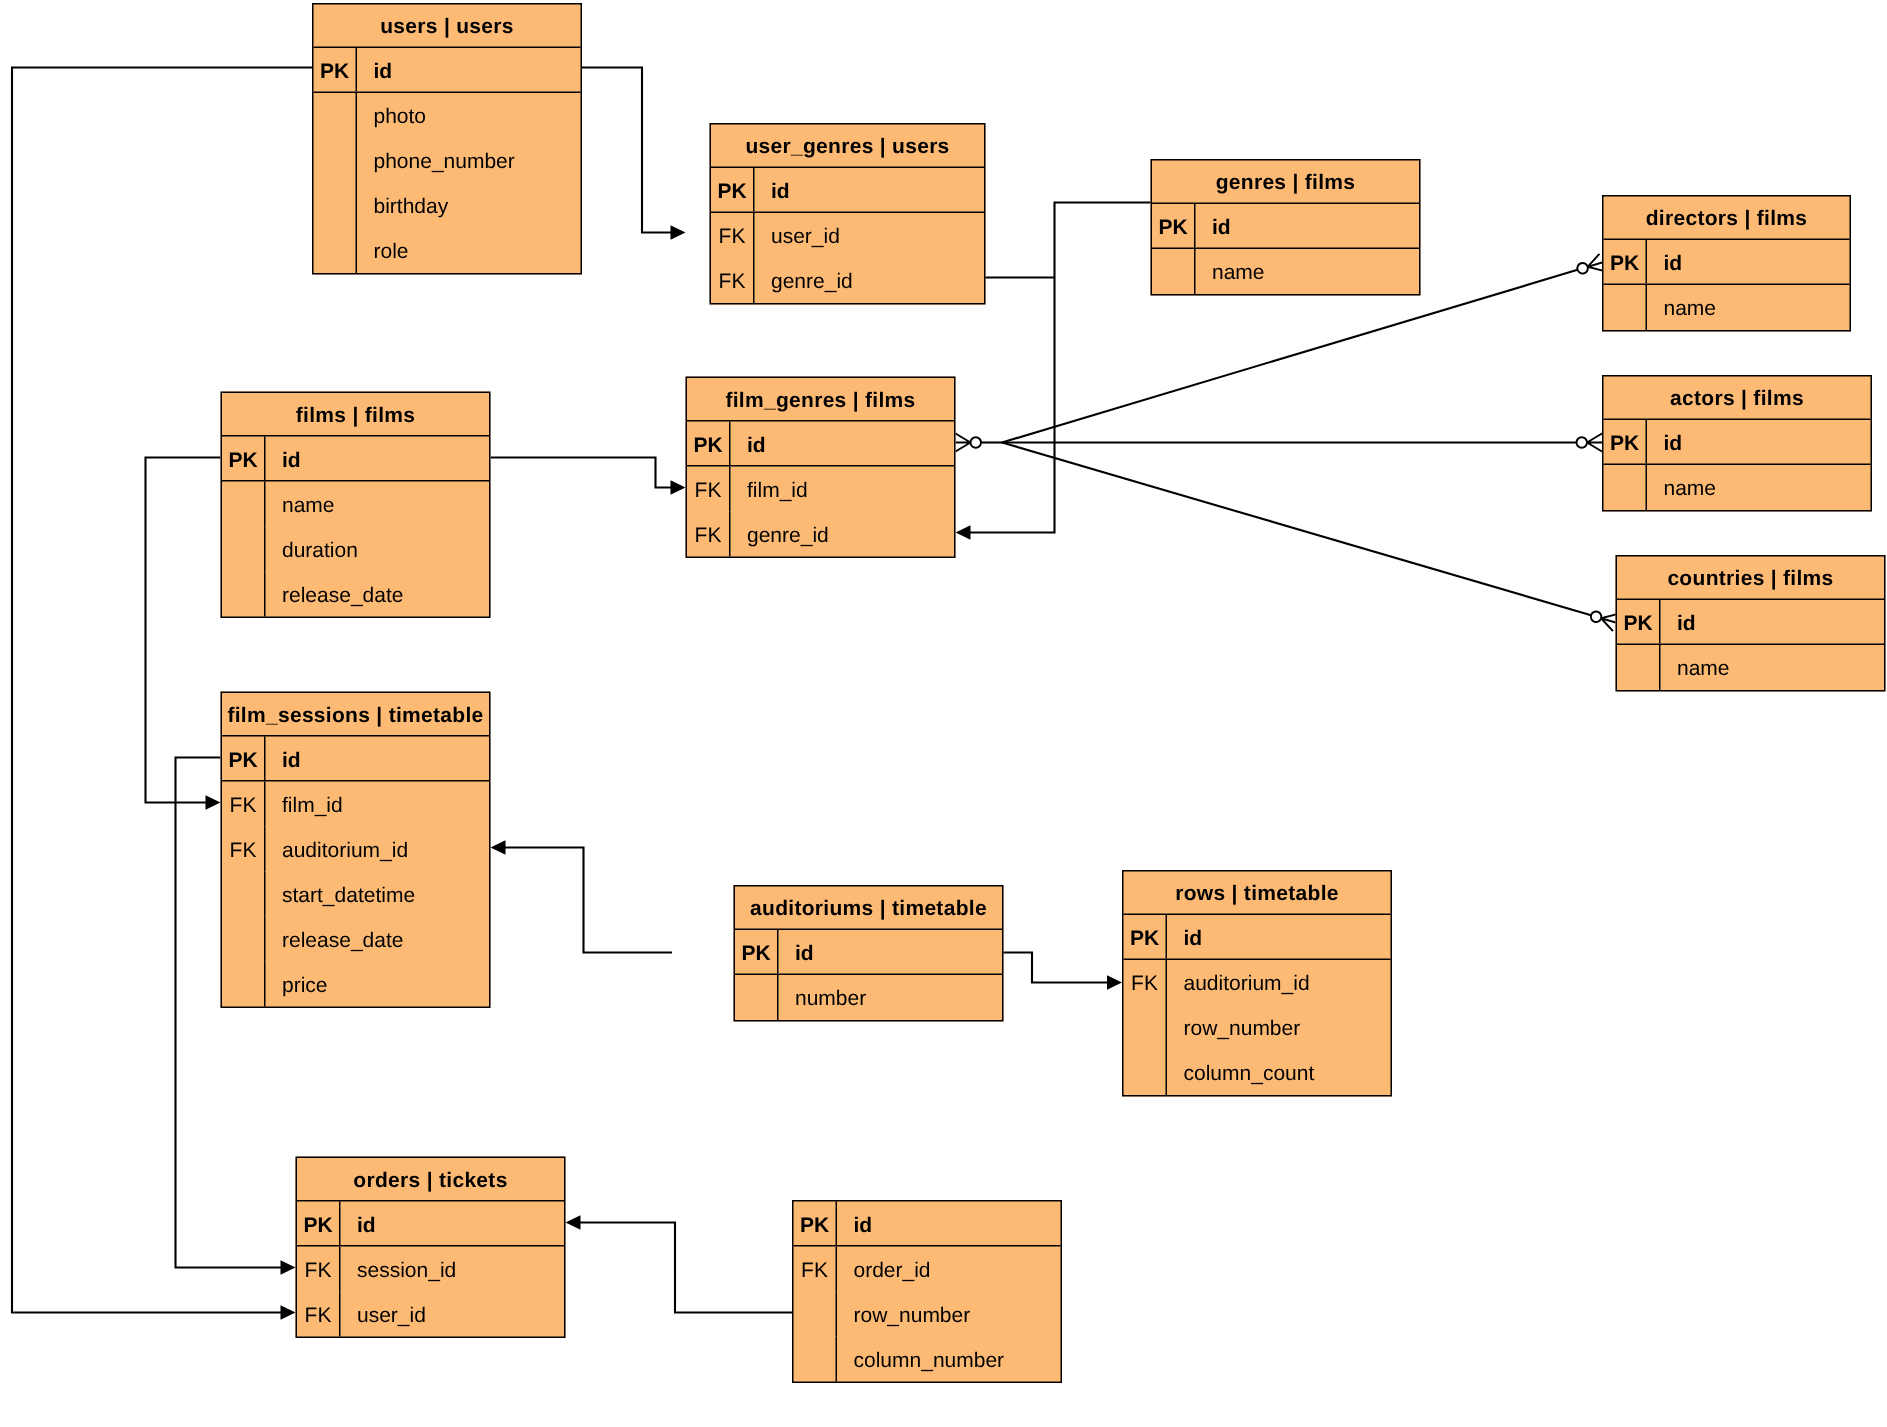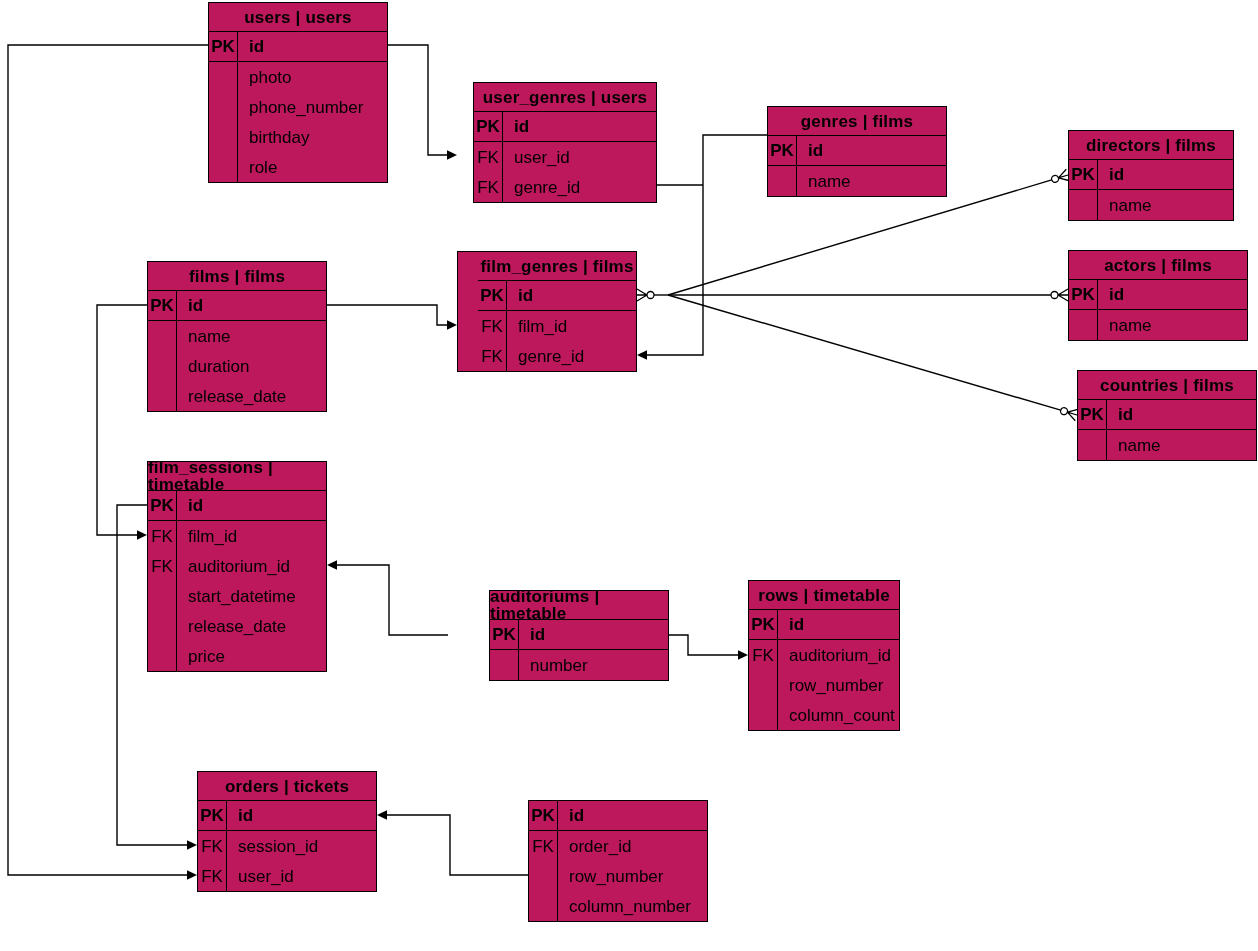--- a/index.html
+++ b/index.html
@@ -5,21 +5,21 @@
   * { margin:0; padding:0; box-sizing:border-box; }
   html,body { background:#ffffff; }
   body { font-family:"Liberation Sans", sans-serif; color:#000; }
   .canvas { position:relative; width:1258px; height:951px; background:#fff; overflow:hidden; }
   #connector-layer { position:absolute; left:0; top:0; width:1258px; height:951px; z-index:0; }
   #connector-layer .conn { fill:none; stroke:#000; stroke-width:1.4; }
   #connector-layer .arrowhead { fill:#000; stroke:none; }
   #connector-layer .zm-prongs { fill:none; stroke:#000; stroke-width:1.3; }
   #connector-layer .zm-circle { fill:#fff; stroke:#000; stroke-width:1.3; }
   #tables-layer { position:absolute; left:0; top:0; width:100%; height:100%; z-index:1; }
-  .tbl { position:absolute; background:#be185d; border:1.4px solid #000; font-size:17px; line-height:1; }
+  .tbl { position:absolute; background:#fdba74; border:1.4px solid #000; font-size:14px; line-height:1; }
   .tbl-title { height:29px; border-bottom:1.4px solid #000; display:flex; align-items:center; justify-content:center; font-weight:bold; letter-spacing:0.2px; }
   .tbl-rows { display:flex; flex-direction:column; }
   .tbl-row { display:flex; height:30px; }
   .tbl-row.pk-row { border-bottom:1.4px solid #000; }
   .key-cell { flex:0 0 29px; width:29px; border-right:1.4px solid #000; display:flex; align-items:center; justify-content:center; }
   .pk-row .key-cell { font-weight:bold; }
   .name-cell { flex:1; display:flex; align-items:center; padding-left:11px; }
   .pk-row .name-cell { font-weight:bold; text-underline-offset:2px; }
 </style>
 </head>
@@ -177,21 +177,21 @@
           <div class="tbl-row">
     <div class="key-cell"></div>
     <div class="name-cell">duration</div>
   </div>
           <div class="tbl-row">
     <div class="key-cell"></div>
     <div class="name-cell">release_date</div>
   </div>
         </div>
   </div>
-      <div class="tbl" style="left: 457px; top: 251px; width: 180px; padding-left: 20px;">
+      <div class="tbl" style="left: 457px; top: 251px; width: 180px;">
     <div class="tbl-title">film_genres | films</div>
     <div class="tbl-rows">
           <div class="tbl-row pk-row">
     <div class="key-cell">PK</div>
     <div class="name-cell">id</div>
   </div>
           <div class="tbl-row">
     <div class="key-cell">FK</div>
     <div class="name-cell">film_id</div>
   </div>
@@ -236,21 +236,21 @@
           <div class="tbl-row pk-row">
     <div class="key-cell">PK</div>
     <div class="name-cell">id</div>
   </div>
           <div class="tbl-row">
     <div class="key-cell"></div>
     <div class="name-cell">number</div>
   </div>
         </div>
   </div>
-      <div class="tbl" style="left: 748px; top: 580px; width: 152px;">
+      <div class="tbl" style="left: 748px; top: 580px; width: 180px;">
     <div class="tbl-title">rows | timetable</div>
     <div class="tbl-rows">
           <div class="tbl-row pk-row">
     <div class="key-cell">PK</div>
     <div class="name-cell">id</div>
   </div>
           <div class="tbl-row">
     <div class="key-cell">FK</div>
     <div class="name-cell">auditorium_id</div>
   </div>

